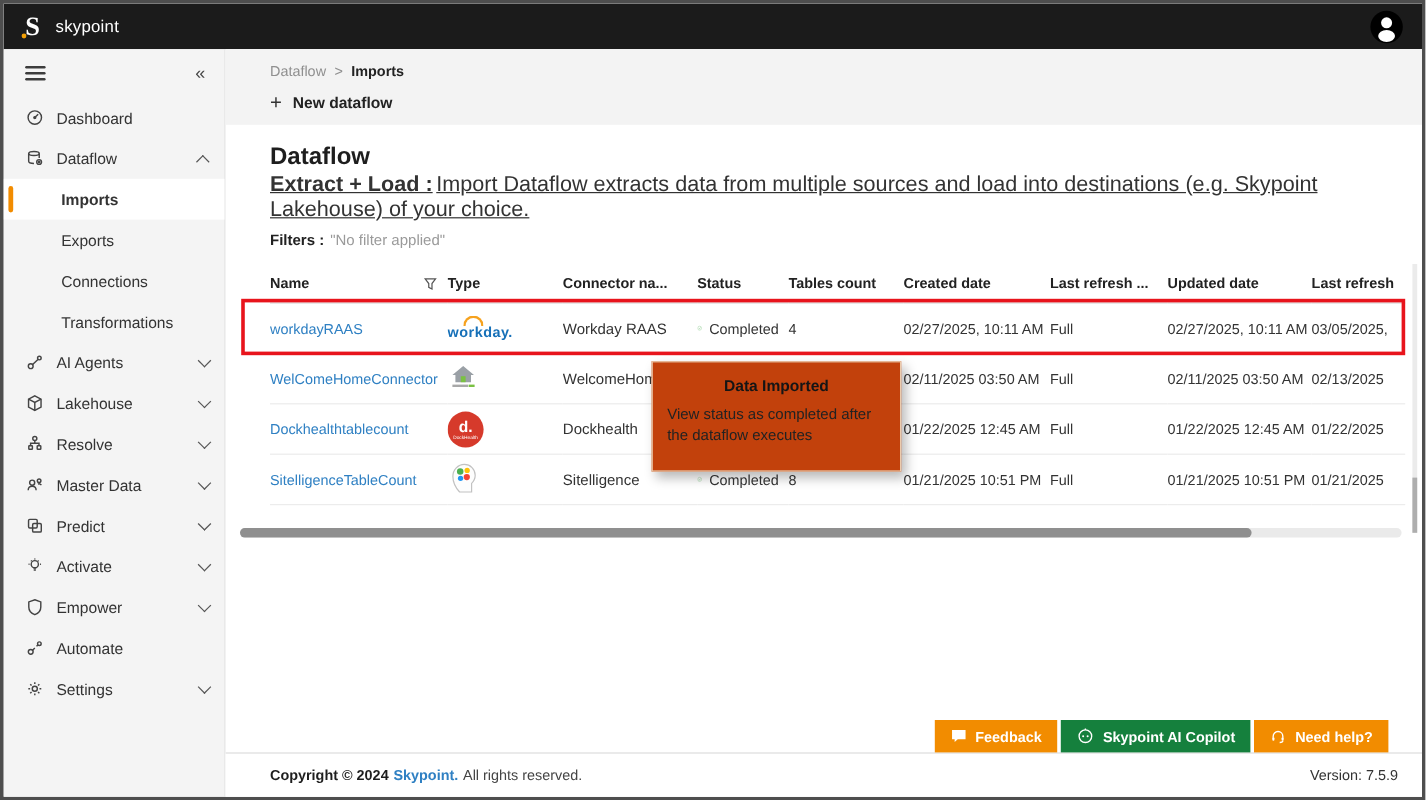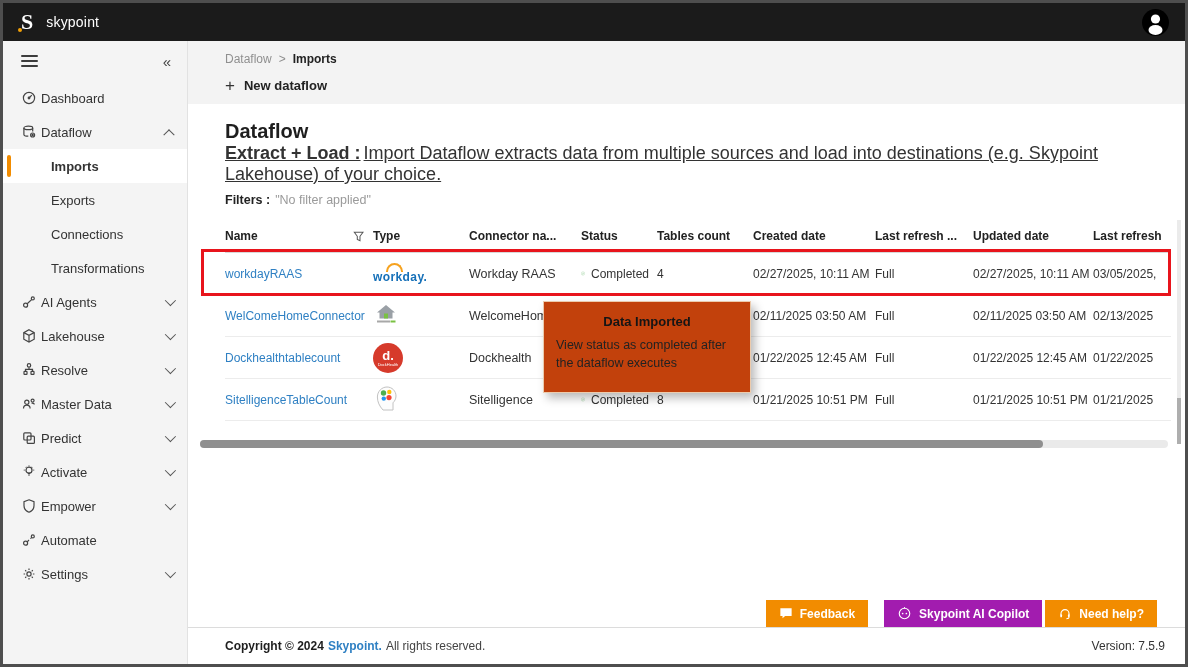--- a/index.html
+++ b/index.html
@@ -24,21 +24,21 @@
   .body-row { display:flex; flex:1; min-height:0; }
 
   
   .sidebar { width:185px; background:#f4f4f4; border-right:1px solid #e2e2e2;
              flex-shrink:0; font-size:13px; color:#333; display:flex; flex-direction:column; }
   .sidebar-top { height:40px; display:flex; align-items:center;
                  justify-content:space-between; padding:0 16px 0 18px; }
   .hamburger { width:17px; display:flex; flex-direction:column; gap:3px; cursor:pointer; }
   .hamburger span { height:2px; background:#3c3c3c; border-radius:1px; }
   .collapse { font-size:15px; color:#444; cursor:pointer; }
-  .side-item { height:34px; display:flex; align-items:center; gap:4px;
+  .side-item { height:34px; display:flex; align-items:center; gap:10px;
                padding:0 14px 0 18px; cursor:pointer; flex-shrink:0; }
   .side-item svg { flex-shrink:0; }
   .sub-item { height:34px; display:flex; align-items:center; padding-left:48px;
               cursor:pointer; position:relative; flex-shrink:0; }
   .sub-item.active { background:#fff; font-weight:bold; }
   .sub-item.active::before { content:""; position:absolute; left:4px; top:6px; bottom:6px;
                              width:4px; border-radius:3px; background:#f28c00; }
   .chev { margin-left:auto; width:8px; height:8px; border-right:1.4px solid #555;
           border-bottom:1.4px solid #555; flex-shrink:0; }
   .chev.up { transform:rotate(-135deg) translate(-2px,-2px); }
@@ -104,21 +104,21 @@
   .v-scrollbar { position:absolute; left:952px; top:0; width:4px; height:224px;
                  background:#ebebeb; cursor:pointer; }
   .v-thumb { position:absolute; bottom:0; left:0; width:4px; height:46px;
              background:#aeaeae; cursor:grab; }
 
   
   .action-buttons { position:absolute; right:28px; bottom:37px; display:flex; gap:3px; }
   .btn { height:27px; display:flex; align-items:center; gap:7px; padding:0 13px;
          font-size:12px; font-weight:bold; color:#fff; cursor:pointer; }
   .btn-orange { background:#f28c00; }
-  .btn-black { background:#a21caf;margin-left:13px; }
+  .btn-black { background:#15803d; }
 
   .footer { height:37px; flex-shrink:0; border-top:1px solid #dcdcdc; background:#fff;
             display:flex; align-items:center; justify-content:space-between;
             padding:0 20px 0 37px; font-size:12px; color:#444; }
   .copyright b { color:#1e1e1e; }
   .copyright .link { font-weight:bold; margin:0 4px; }
   .version { color:#333; }
 </style>
 </head>
 <body>

